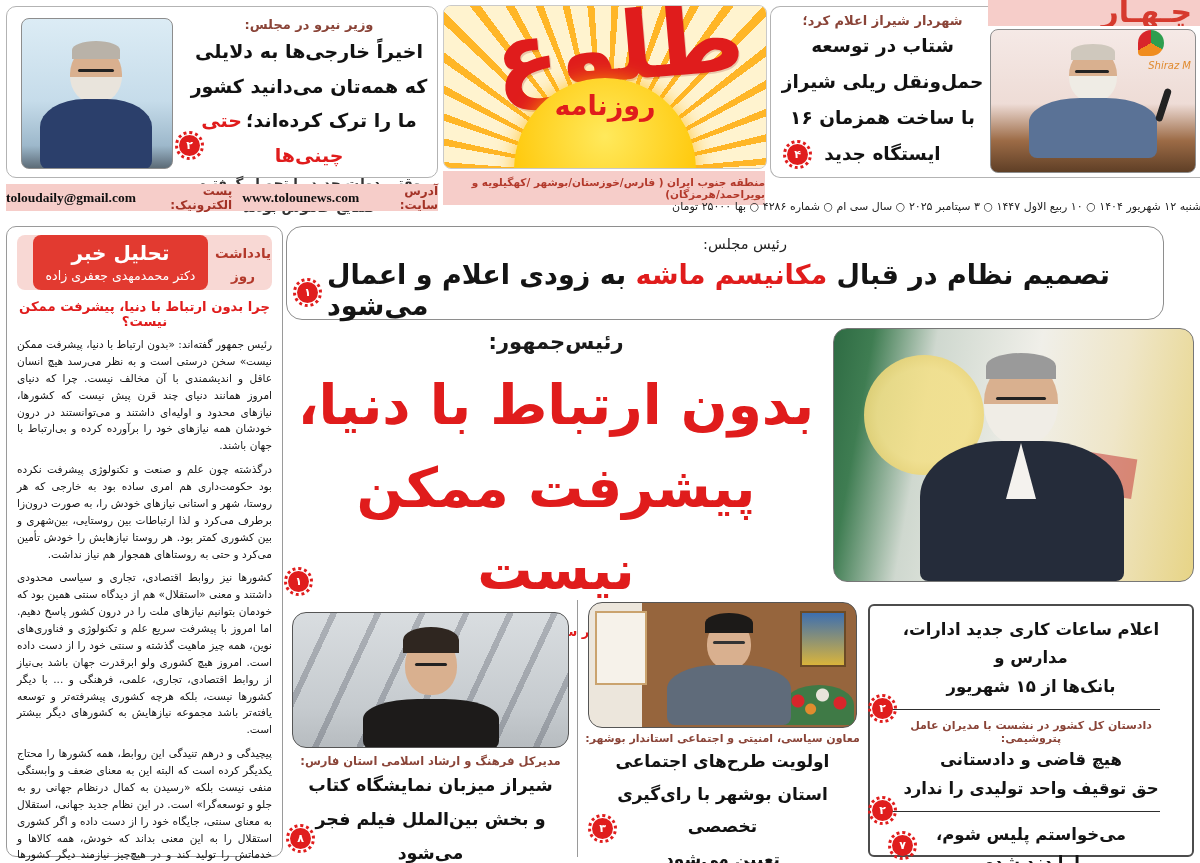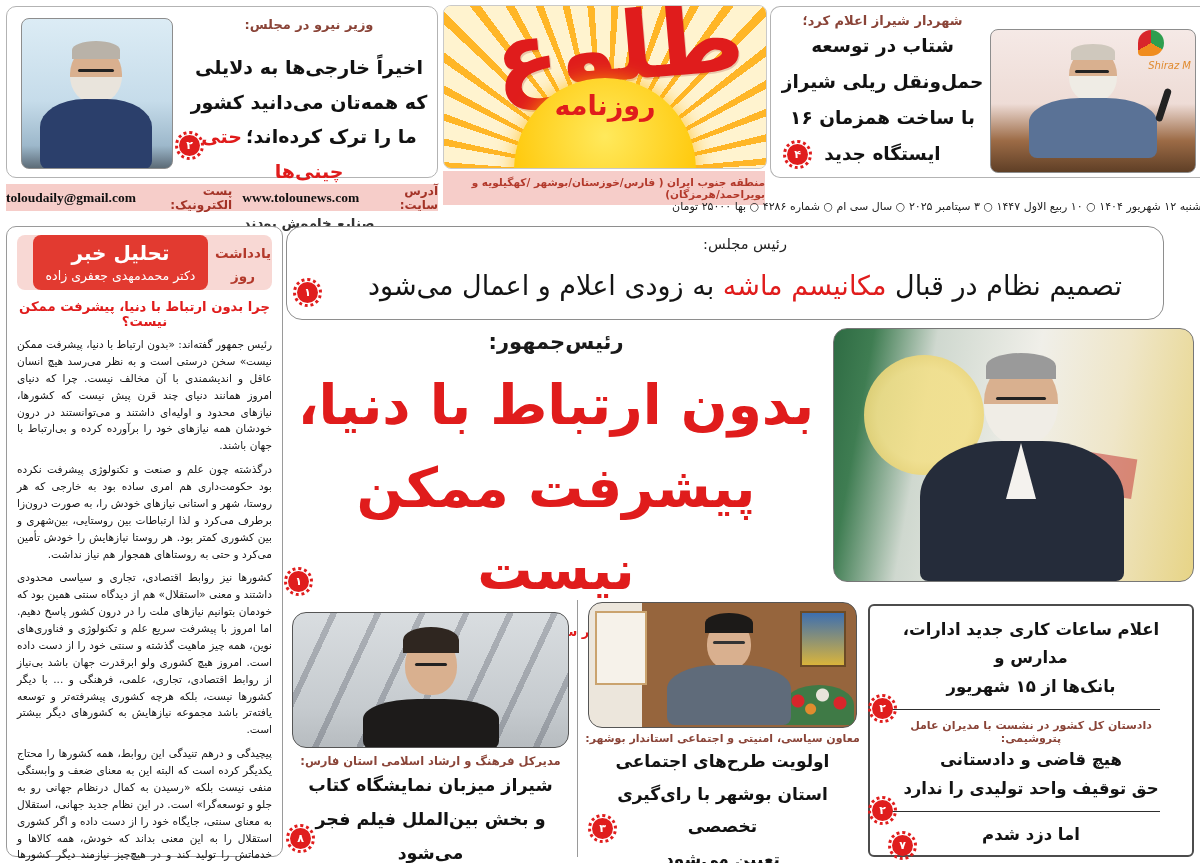--- a/index.html
+++ b/index.html
@@ -14,21 +14,21 @@
 
   .kicker{font-size:13px;color:#8a4438;font-weight:600;}
   .red{color:#e01c1c;}
 
   
   .box-tl{left:6px;top:6px;width:432px;height:172px;}
   .photo{position:absolute;overflow:hidden;border-radius:8px;border:1px solid #8d8d8d;}
   .photo-minister{left:14px;top:11px;width:150px;height:149px;
       background:linear-gradient(180deg,#dcecf5 0%,#c6dcea 55%,#9db8cb 85%,#5c6b77 100%);}
   .tl-text{position:absolute;right:4px;left:178px;top:6px;text-align:center;}
-  .tl-text .kicker{margin:4px 0 18px;}
+  .tl-text .kicker{margin:4px 0 2px;}
   .headline{margin:0;font-size:19px;font-weight:bold;color:#121212;line-height:1.82;}
   .headline .red{margin-right:4px;}
   .deck{font-size:13.5px;font-weight:600;color:#333;line-height:1.75;}
 
   
   .contact-bar{position:absolute;left:6px;top:184px;width:432px;height:27px;background:#f6cdc9;
       display:flex;align-items:center;justify-content:center;gap:10px;}
   .contact-bar .lbl{color:#a33327;font-weight:bold;font-size:12px;}
   .contact-bar .val{color:#101010;font-weight:bold;font-size:13.5px;font-family:"Liberation Serif",serif;}
 
@@ -60,21 +60,21 @@
   
   .corner-ad{position:absolute;right:0;top:0;width:212px;height:26px;background:#f6cdc9;z-index:6;overflow:hidden;}
   .corner-ad-text{position:absolute;right:8px;top:-3px;font-size:30px;line-height:30px;font-weight:bold;color:#d63a2e;}
   .corner-logo{position:absolute;right:36px;top:30px;width:26px;height:26px;z-index:7;
       border-radius:50% 50% 50% 4px;
       background:conic-gradient(#2e9e4f 0 120deg,#f08c1e 120deg 240deg,#d8262b 240deg 360deg);}
 
   
   .lead-box{left:286px;top:226px;width:878px;height:94px;border:1.5px solid #8e8e8e;border-radius:16px;padding-left:40px;}
   .lead-kicker{margin-top:9px;text-align:center;font-size:14.5px;color:#222;}
-  .lead-headline{text-align:center;font-size:27px;font-weight:normal;color:#141414;margin-top:18px;}
+  .lead-headline{text-align:left;font-size:27px;font-weight:bold;color:#141414;margin-top:7px;}
 
   
   .analysis{left:6px;top:226px;width:277px;height:631px;border:1px solid #9a9a9a;padding:8px 10px;}
   .an-header{display:flex;gap:6px;background:#f8d8d4;border-radius:8px;}
   .an-label{width:58px;text-align:center;color:#b3392b;font-weight:bold;font-size:13.5px;line-height:1.7;padding-top:7px;}
   .an-label span{display:block;}
   .an-titlebox{flex:1;background:#e23a30;border-radius:8px;color:#fff;text-align:center;padding:6px 4px 7px;margin-left:16px;}
   .an-title{font-size:20px;font-weight:bold;}
   .an-author{font-size:12.5px;margin-top:3px;}
   .an-question{text-align:center;color:#e01c1c;font-weight:bold;font-size:13.2px;margin:9px 0 7px;}
@@ -180,20 +180,23 @@
       <span class="watermark">Shiraz M</span>
       <div class="ph-head" style="left:78px;top:18px;width:48px;height:54px;background:linear-gradient(180deg,#d9b08f 0 52%,#efece5 52% 100%);"></div>
       <div class="ph-hair" style="left:80px;top:14px;width:44px;height:16px;background:#cfc8bd;"></div>
       <div class="ph-line" style="left:84px;top:40px;width:34px;"></div>
       <div class="ph-torso" style="left:38px;top:68px;width:128px;height:60px;background:#5a7296;"></div>
       <div style="position:absolute;right:28px;top:58px;width:7px;height:34px;background:#222;border-radius:4px;transform:rotate(18deg);"></div>
     </div>
     <span class="badge" style="left:16px;bottom:12px;">۴</span>
   </section>
 
+  <div class="corner-ad">
+    <span class="corner-ad-text">چـهـار</span>
+  </div>
   <span class="corner-logo"></span>
 
   <section class="box lead-box">
     <div class="lead-kicker">رئیس مجلس:</div>
     <h1 class="lead-headline"><span>تصمیم نظام در قبال</span> <span class="red">مکانیسم ماشه</span> <span>به زودی اعلام و اعمال می‌شود</span></h1>
     <span class="badge" style="left:10px;bottom:16px;">۱</span>
   </section>
 
   <section class="box analysis">
     <div class="an-header">
@@ -289,19 +292,20 @@
       <h3 class="rc-headline" style="margin:0;">
         <div>هیچ قاضی و دادستانی</div>
         <div>حق توقیف واحد تولیدی را ندارد</div>
       </h3>
     </div>
     <div class="rc-divider">
       <span class="badge">۲</span>
     </div>
     <div class="rc-story">
       <h3 class="rc-headline" style="margin:0;">
+        <div>می‌خواستم پلیس شوم،</div>
         <div>اما دزد شدم</div>
       </h3>
       <span class="badge">۷</span>
     </div>
   </section>
 
 </div>
 
 </body></html>

